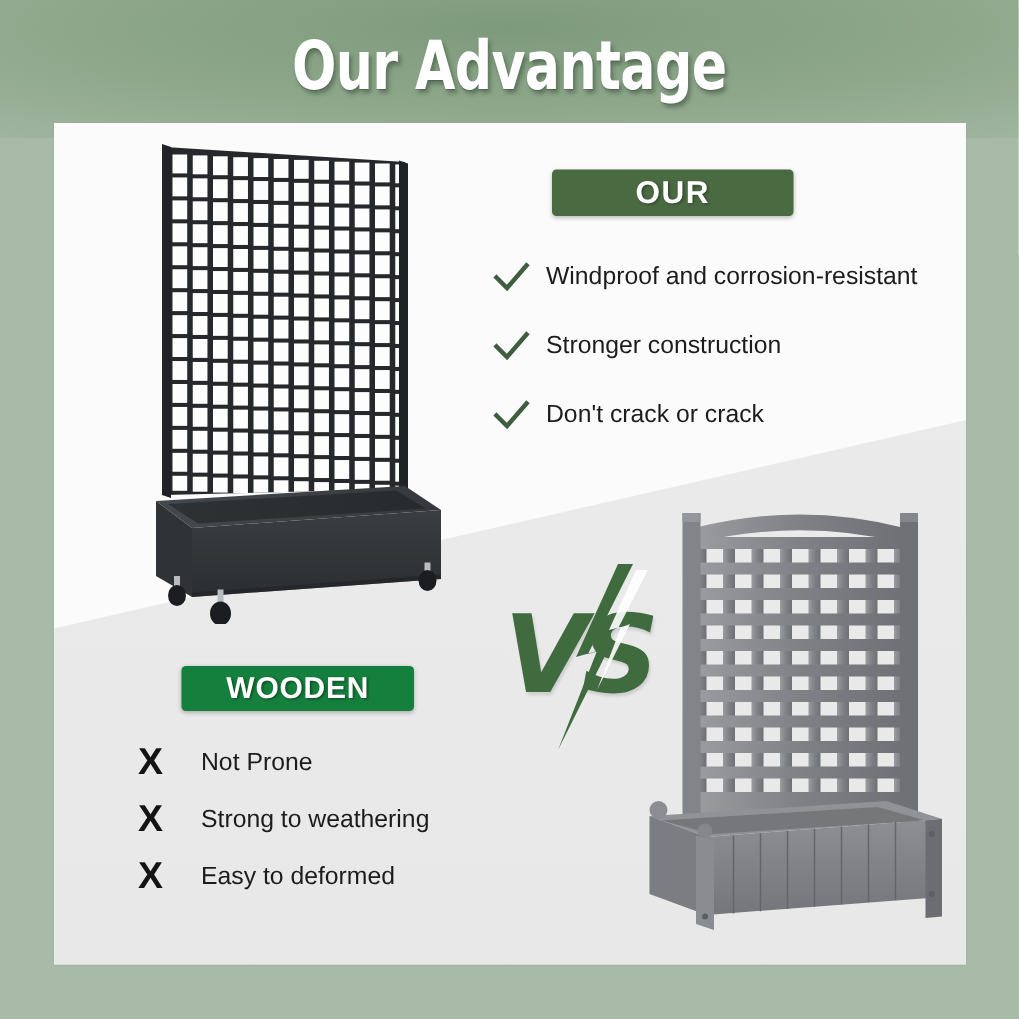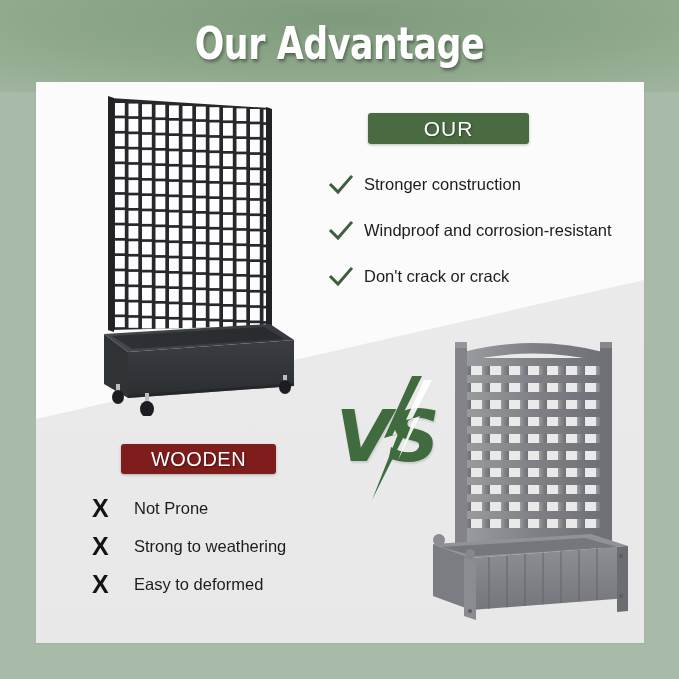--- a/index.html
+++ b/index.html
@@ -41,31 +41,31 @@
     clip-path:polygon(0 337px, 608px 198px, 608px 561px, 0 561px);
   }
   .panel-lower.soft{
     background:linear-gradient(180deg,#ececec 0%,#e8e8e8 100%);
   }
 
   
   .badge{
     position:absolute;border-radius:3px;
     display:flex;align-items:center;justify-content:center;
-    color:#ffffff;font-weight:normal;
+    color:#ffffff;font-weight:bold;
     box-shadow:0 1px 3px rgba(0,0,0,.25);
   }
   .badge-our{
     left:332px;top:31px;width:161px;height:31px;
     background:#4a6a42;font-size:21px;letter-spacing:1px;
     text-shadow:1px 1px 2px rgba(0,0,0,.35);
   }
   .badge-wooden{
     left:85px;top:362px;width:155px;height:30px;
-    background:#7f1d1d;font-size:20px;letter-spacing:.5px;
+    background:#15803d;font-size:20px;letter-spacing:.5px;
     text-shadow:1px 1px 2px rgba(0,0,0,.45);
   }
 
   
   .pro-list{position:absolute;left:292px;top:84px;width:320px;}
   .pro-item{display:flex;align-items:center;height:37px;margin-bottom:9px;}
   .pro-mark{width:36px;flex:0 0 36px;display:flex;align-items:center;justify-content:flex-start;}
   .pro-text{font-size:16.5px;color:#1c1c1c;white-space:nowrap;}
 
   .con-list{position:absolute;left:56px;top:411px;width:320px;}
@@ -443,29 +443,29 @@
       <span>OUR</span>
     </div>
 
     <div class="pro-list">
       <div class="pro-item">
         <span class="pro-mark">
           <svg width="26" height="22" viewBox="0 0 26 22">
               <path d="M3 11 L10 18 L23 3" stroke="#3f5e3f" stroke-width="3" fill="none" stroke-linecap="square"></path>
             </svg>
         </span>
-        <span class="pro-text">Stronger construction</span>
+        <span class="pro-text">Windproof and corrosion-resistant</span>
       </div>
       <div class="pro-item">
         <span class="pro-mark">
           <svg width="26" height="22" viewBox="0 0 26 22">
               <path d="M3 11 L10 18 L23 3" stroke="#3f5e3f" stroke-width="3" fill="none" stroke-linecap="square"></path>
             </svg>
         </span>
-        <span class="pro-text">Windproof and corrosion-resistant</span>
+        <span class="pro-text">Stronger construction</span>
       </div>
       <div class="pro-item">
         <span class="pro-mark">
           <svg width="26" height="22" viewBox="0 0 26 22">
               <path d="M3 11 L10 18 L23 3" stroke="#3f5e3f" stroke-width="3" fill="none" stroke-linecap="square"></path>
             </svg>
         </span>
         <span class="pro-text">Don't crack or crack</span>
       </div>
     </div>

